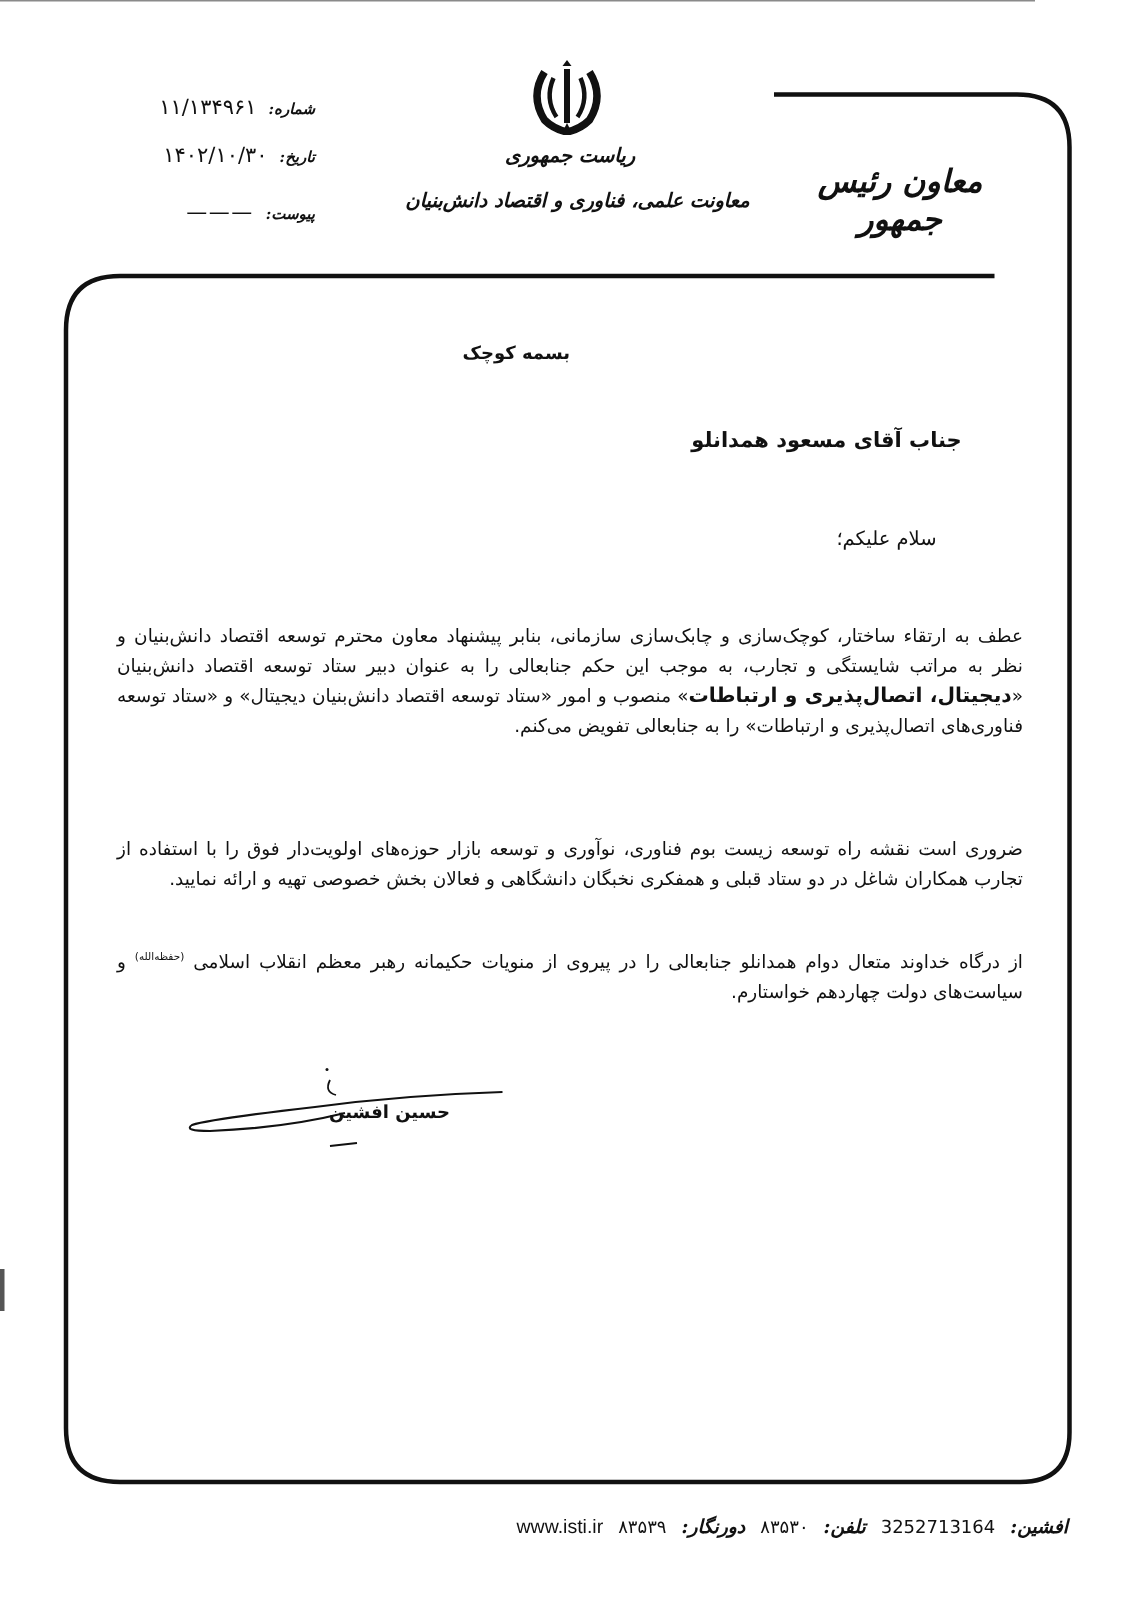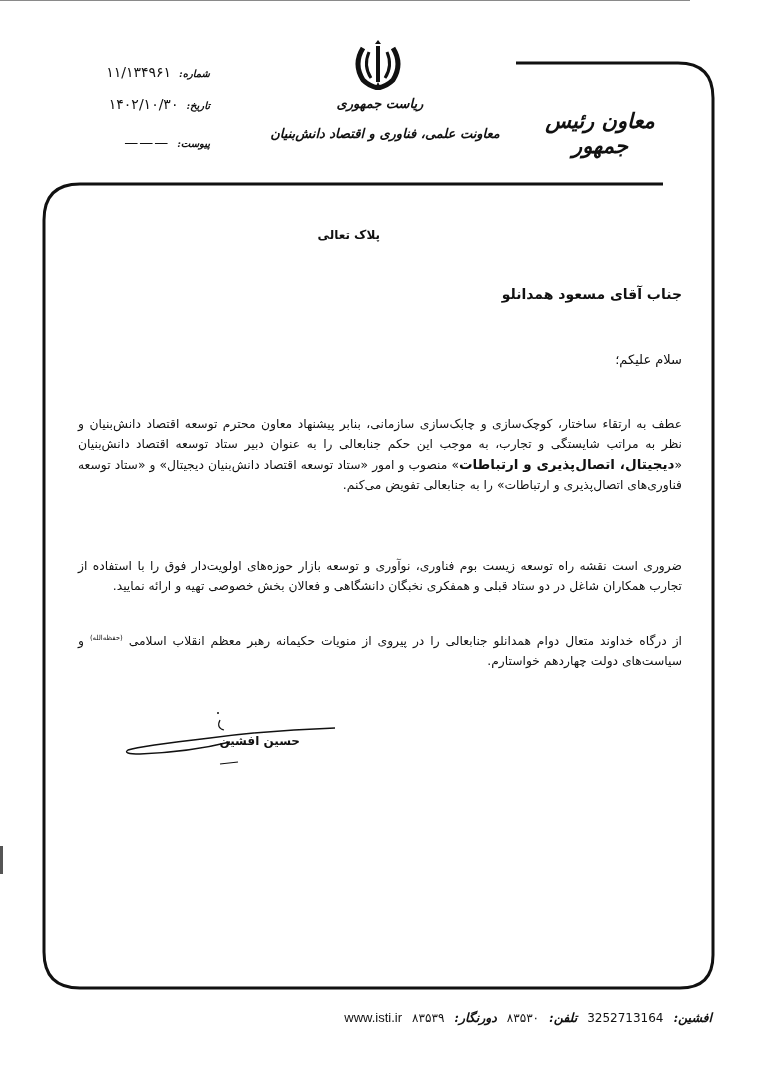--- a/index.html
+++ b/index.html
@@ -8,22 +8,22 @@
   .frame-svg { position:absolute; left:0; top:0; width:757px; height:1080px; pointer-events:none; }
   .rtl { direction:rtl; unicode-bidi:embed; }
   .meta-row { position:absolute; display:flex; direction:rtl; align-items:baseline; gap:8px; font-family:"DejaVu Serif", serif; font-style:italic; font-weight:bold; font-size:14px; }
   .meta-label { font-size:10px; }
   .meta-value { font-family:"DejaVu Sans", sans-serif; font-style:normal; font-weight:normal; font-size:14px; letter-spacing:1px; }
   .emblem { position:absolute; left:349px; top:38px; width:58px; height:52px; }
   .org1 { position:absolute; left:300px; top:96px; width:160px; text-align:center; font-family:"DejaVu Serif", serif; font-style:italic; font-weight:bold; font-size:13px; }
   .org2 { position:absolute; left:270px; top:126px; width:230px; text-align:center; font-family:"DejaVu Serif", serif; font-style:italic; font-weight:bold; font-size:13px; }
   .vp-title { position:absolute; left:520px; top:108px; width:160px; text-align:center; font-family:"DejaVu Serif", serif; font-style:italic; font-weight:bold; font-size:21px; }
   .bismillah { position:absolute; left:300px; top:228px; width:80px; text-align:right; font-weight:bold; font-size:12px; }
-  .addressee { position:absolute; left:420px; top:286px; width:262px; text-align:right; font-weight:bold; font-size:14px; }
-  .greeting { position:absolute; left:500px; top:352px; width:182px; text-align:right; font-size:13px; }
+  .addressee { position:absolute; left:420px; top:286px; width:262px; text-align:center; font-weight:bold; font-size:14px; }
+  .greeting { position:absolute; left:500px; top:352px; width:182px; text-align:center; font-size:13px; }
   .para { position:absolute; left:78px; width:604px; text-align:justify; text-align-last:right; direction:rtl; font-size:12.3px; line-height:20px; font-family:"DejaVu Sans", sans-serif;margin-top:34px; }
   .para b { font-size:13.5px; }
   .sup { font-size:7px; vertical-align:super; }
   .signature { position:absolute; left:120px; top:708px; width:220px; height:60px; }
   .signer { position:absolute; left:200px; top:734px; width:100px; text-align:right; font-weight:bold; font-size:12px; }
   .footer { position:absolute; left:40px; top:1010px; width:672px; direction:rtl; display:flex; align-items:baseline; gap:10px; font-family:"DejaVu Serif", serif; font-style:italic; font-weight:bold; font-size:12.5px; white-space:nowrap; }
   .footer .num { font-style:normal; font-weight:normal; font-family:"DejaVu Sans", sans-serif; font-size:12px; }
   .footer .web { direction:ltr; font-style:normal; font-family:"Liberation Sans", sans-serif; font-weight:normal; font-size:13px; }
   .edge-mark { position:absolute; left:0; top:846px; width:3px; height:28px; background:#555; }
 </style>
@@ -57,21 +57,21 @@
   <path d="M20 14 Q14 28 22 40" fill="none" stroke="#111" stroke-width="3"></path>
   <path d="M38 14 Q44 28 36 40" fill="none" stroke="#111" stroke-width="3"></path>
   <rect x="27" y="8" width="4" height="36" fill="#111"></rect>
   <path d="M29 44 l-3 6 h6 z" fill="#111"></path>
 </svg>
 <div class="org1 rtl">ریاست جمهوری</div>
 <div class="org2 rtl">معاونت علمی، فناوری و اقتصاد دانش‌بنیان</div>
 
 <div class="vp-title rtl">معاون رئیس جمهور</div>
 
-<div class="bismillah rtl">پلاک تعالی</div>
+<div class="bismillah rtl">بسمه کوچک</div>
 <div class="addressee rtl">جناب آقای مسعود همدانلو</div>
 <div class="greeting rtl">سلام علیکم؛</div>
 
 <div class="para" style="top:380px;"><span>عطف به ارتقاء ساختار، کوچک‌سازی و چابک‌سازی سازمانی، بنابر پیشنهاد معاون محترم توسعه اقتصاد دانش‌بنیان و نظر به مراتب شایستگی و تجارب، به موجب این حکم جنابعالی را به عنوان دبیر ستاد توسعه اقتصاد دانش‌بنیان «</span><b>دیجیتال، اتصال‌پذیری و ارتباطات</b><span>» منصوب و امور «ستاد توسعه اقتصاد دانش‌بنیان دیجیتال» و «ستاد توسعه فناوری‌های اتصال‌پذیری و ارتباطات» را به جنابعالی تفویض می‌کنم.</span></div>
 
 <div class="para" style="top:522px;"><span>ضروری است نقشه راه توسعه زیست بوم فناوری، نوآوری و توسعه بازار حوزه‌های اولویت‌دار فوق را با استفاده از تجارب همکاران شاغل در دو ستاد قبلی و همفکری نخبگان دانشگاهی و فعالان بخش خصوصی تهیه و ارائه نمایید.</span></div>
 
 <div class="para" style="top:594px;"><span>از درگاه خداوند متعال دوام همدانلو جنابعالی را در پیروی از منویات حکیمانه رهبر معظم انقلاب اسلامی</span> <span class="sup">(حفظه‌الله)</span><span> و سیاست‌های دولت چهاردهم خواستارم.</span></div>
 
 <svg class="signature" viewBox="0 0 220 60">

